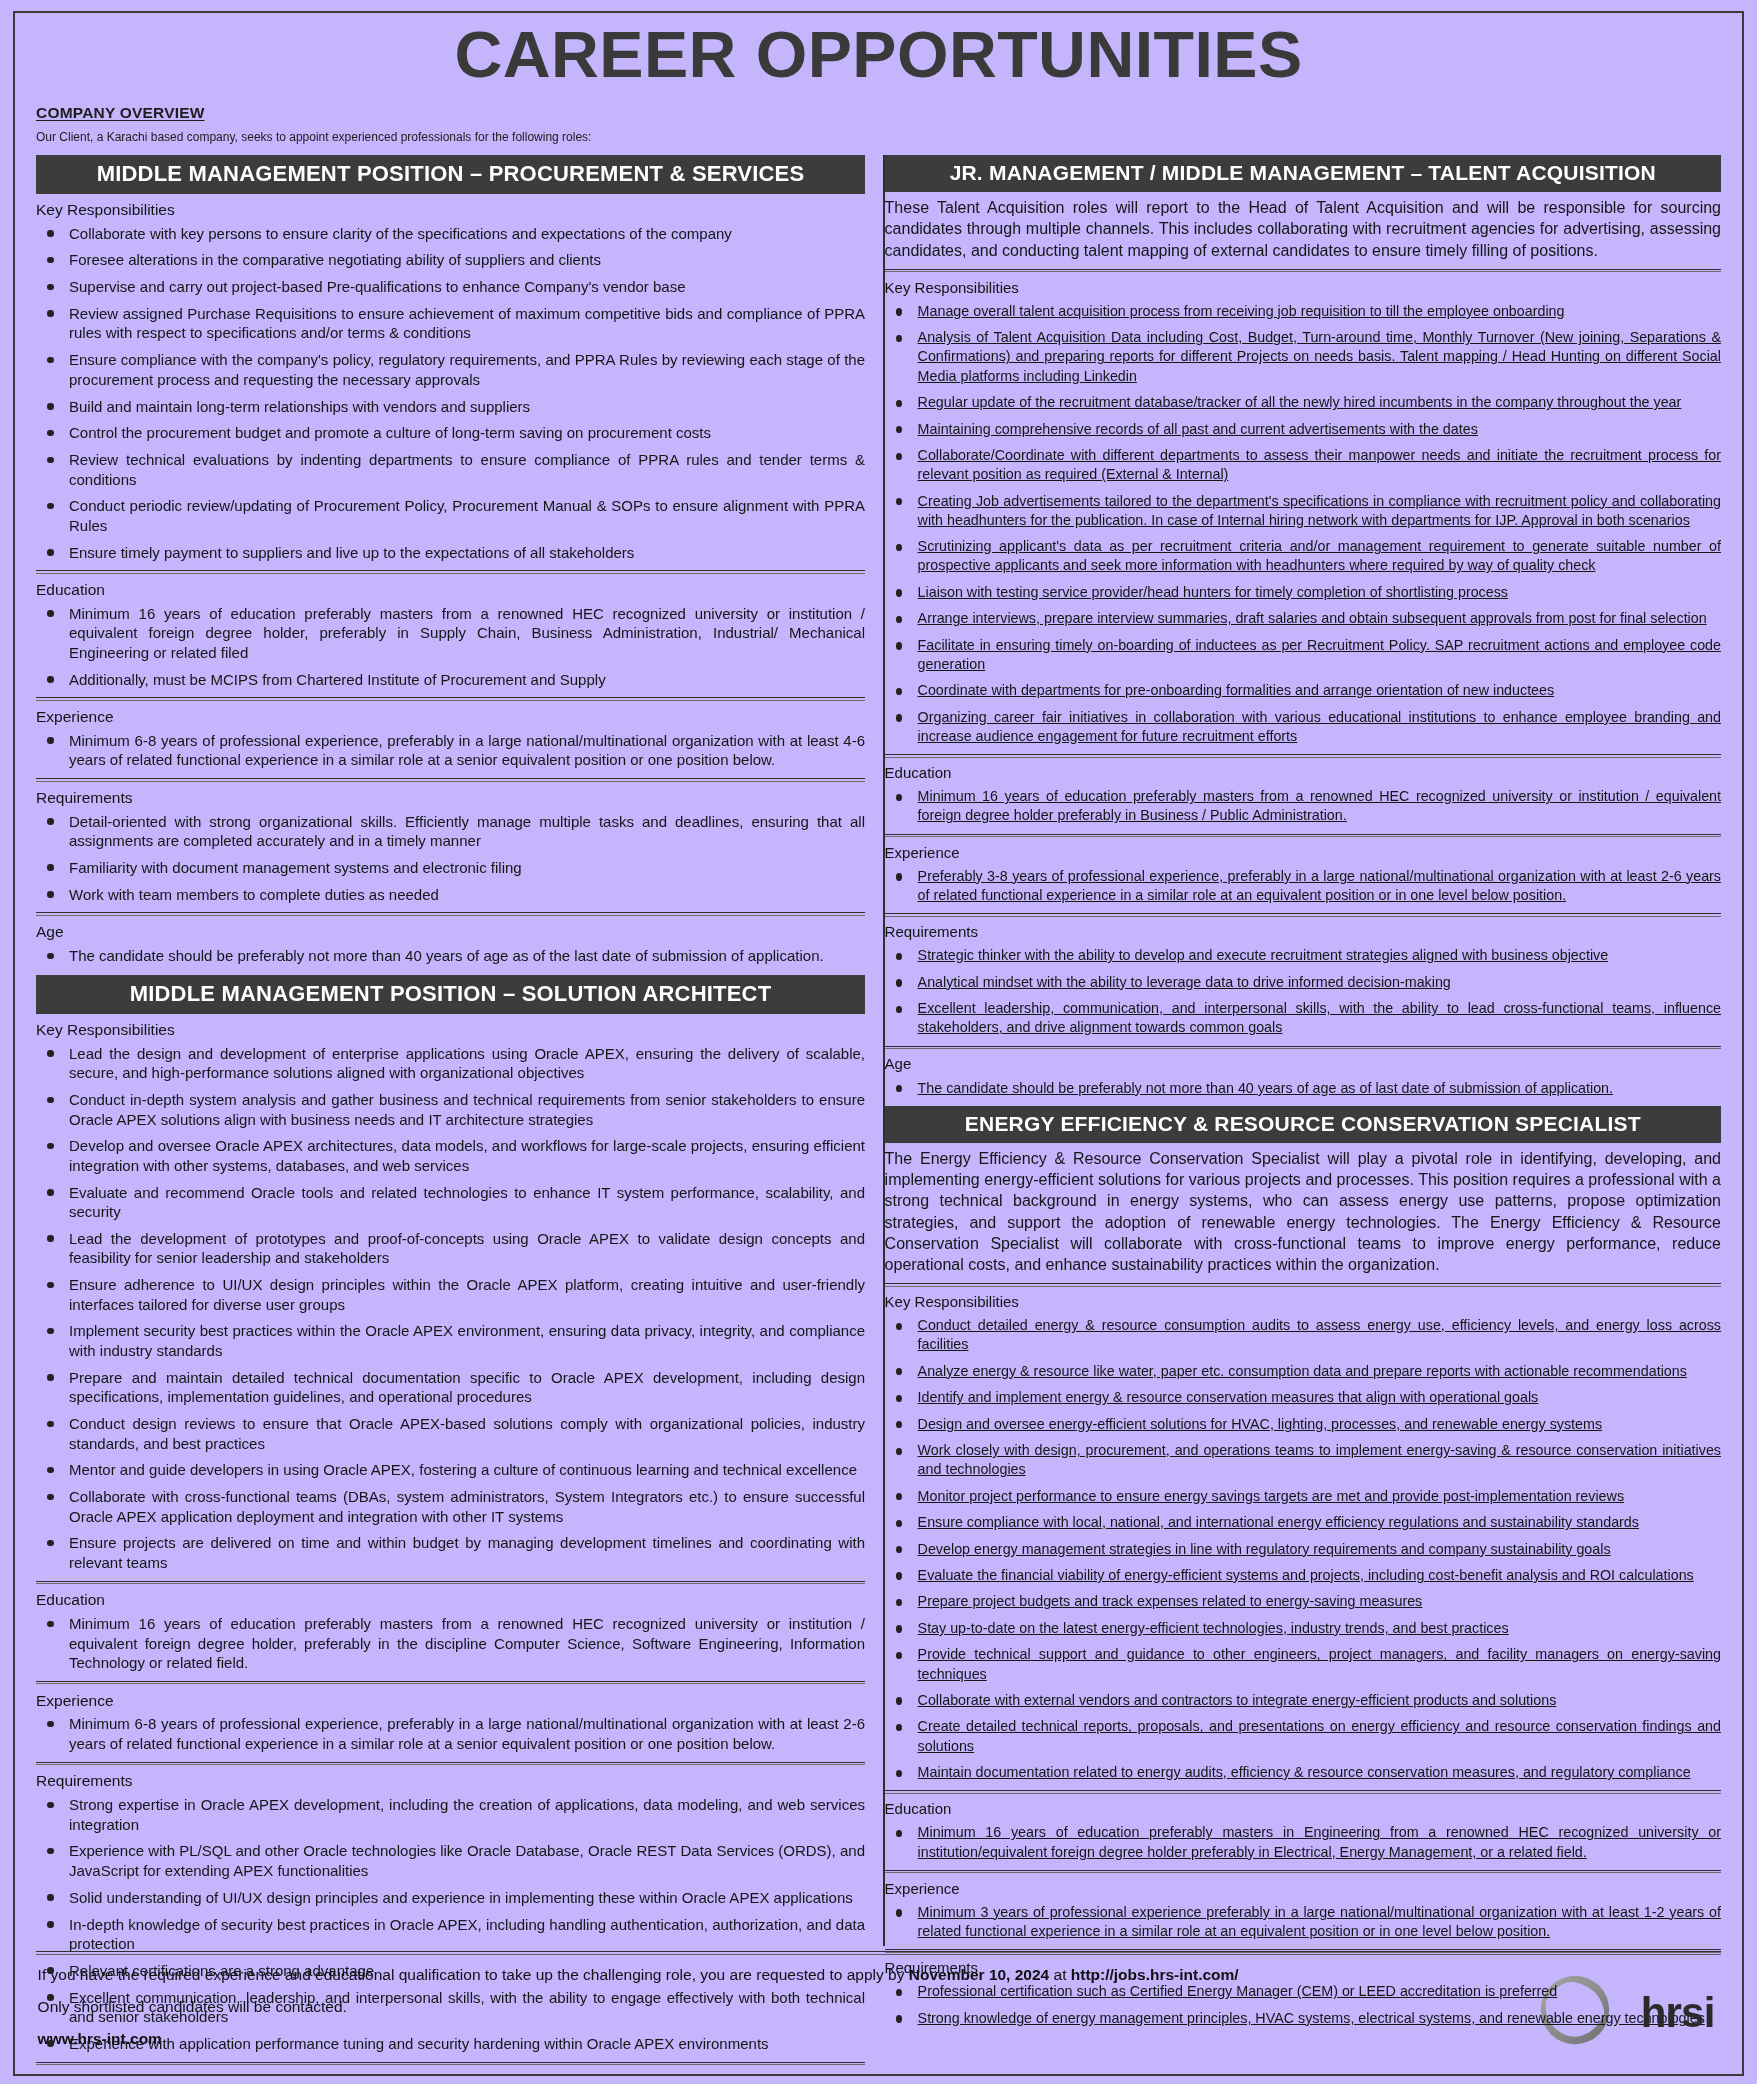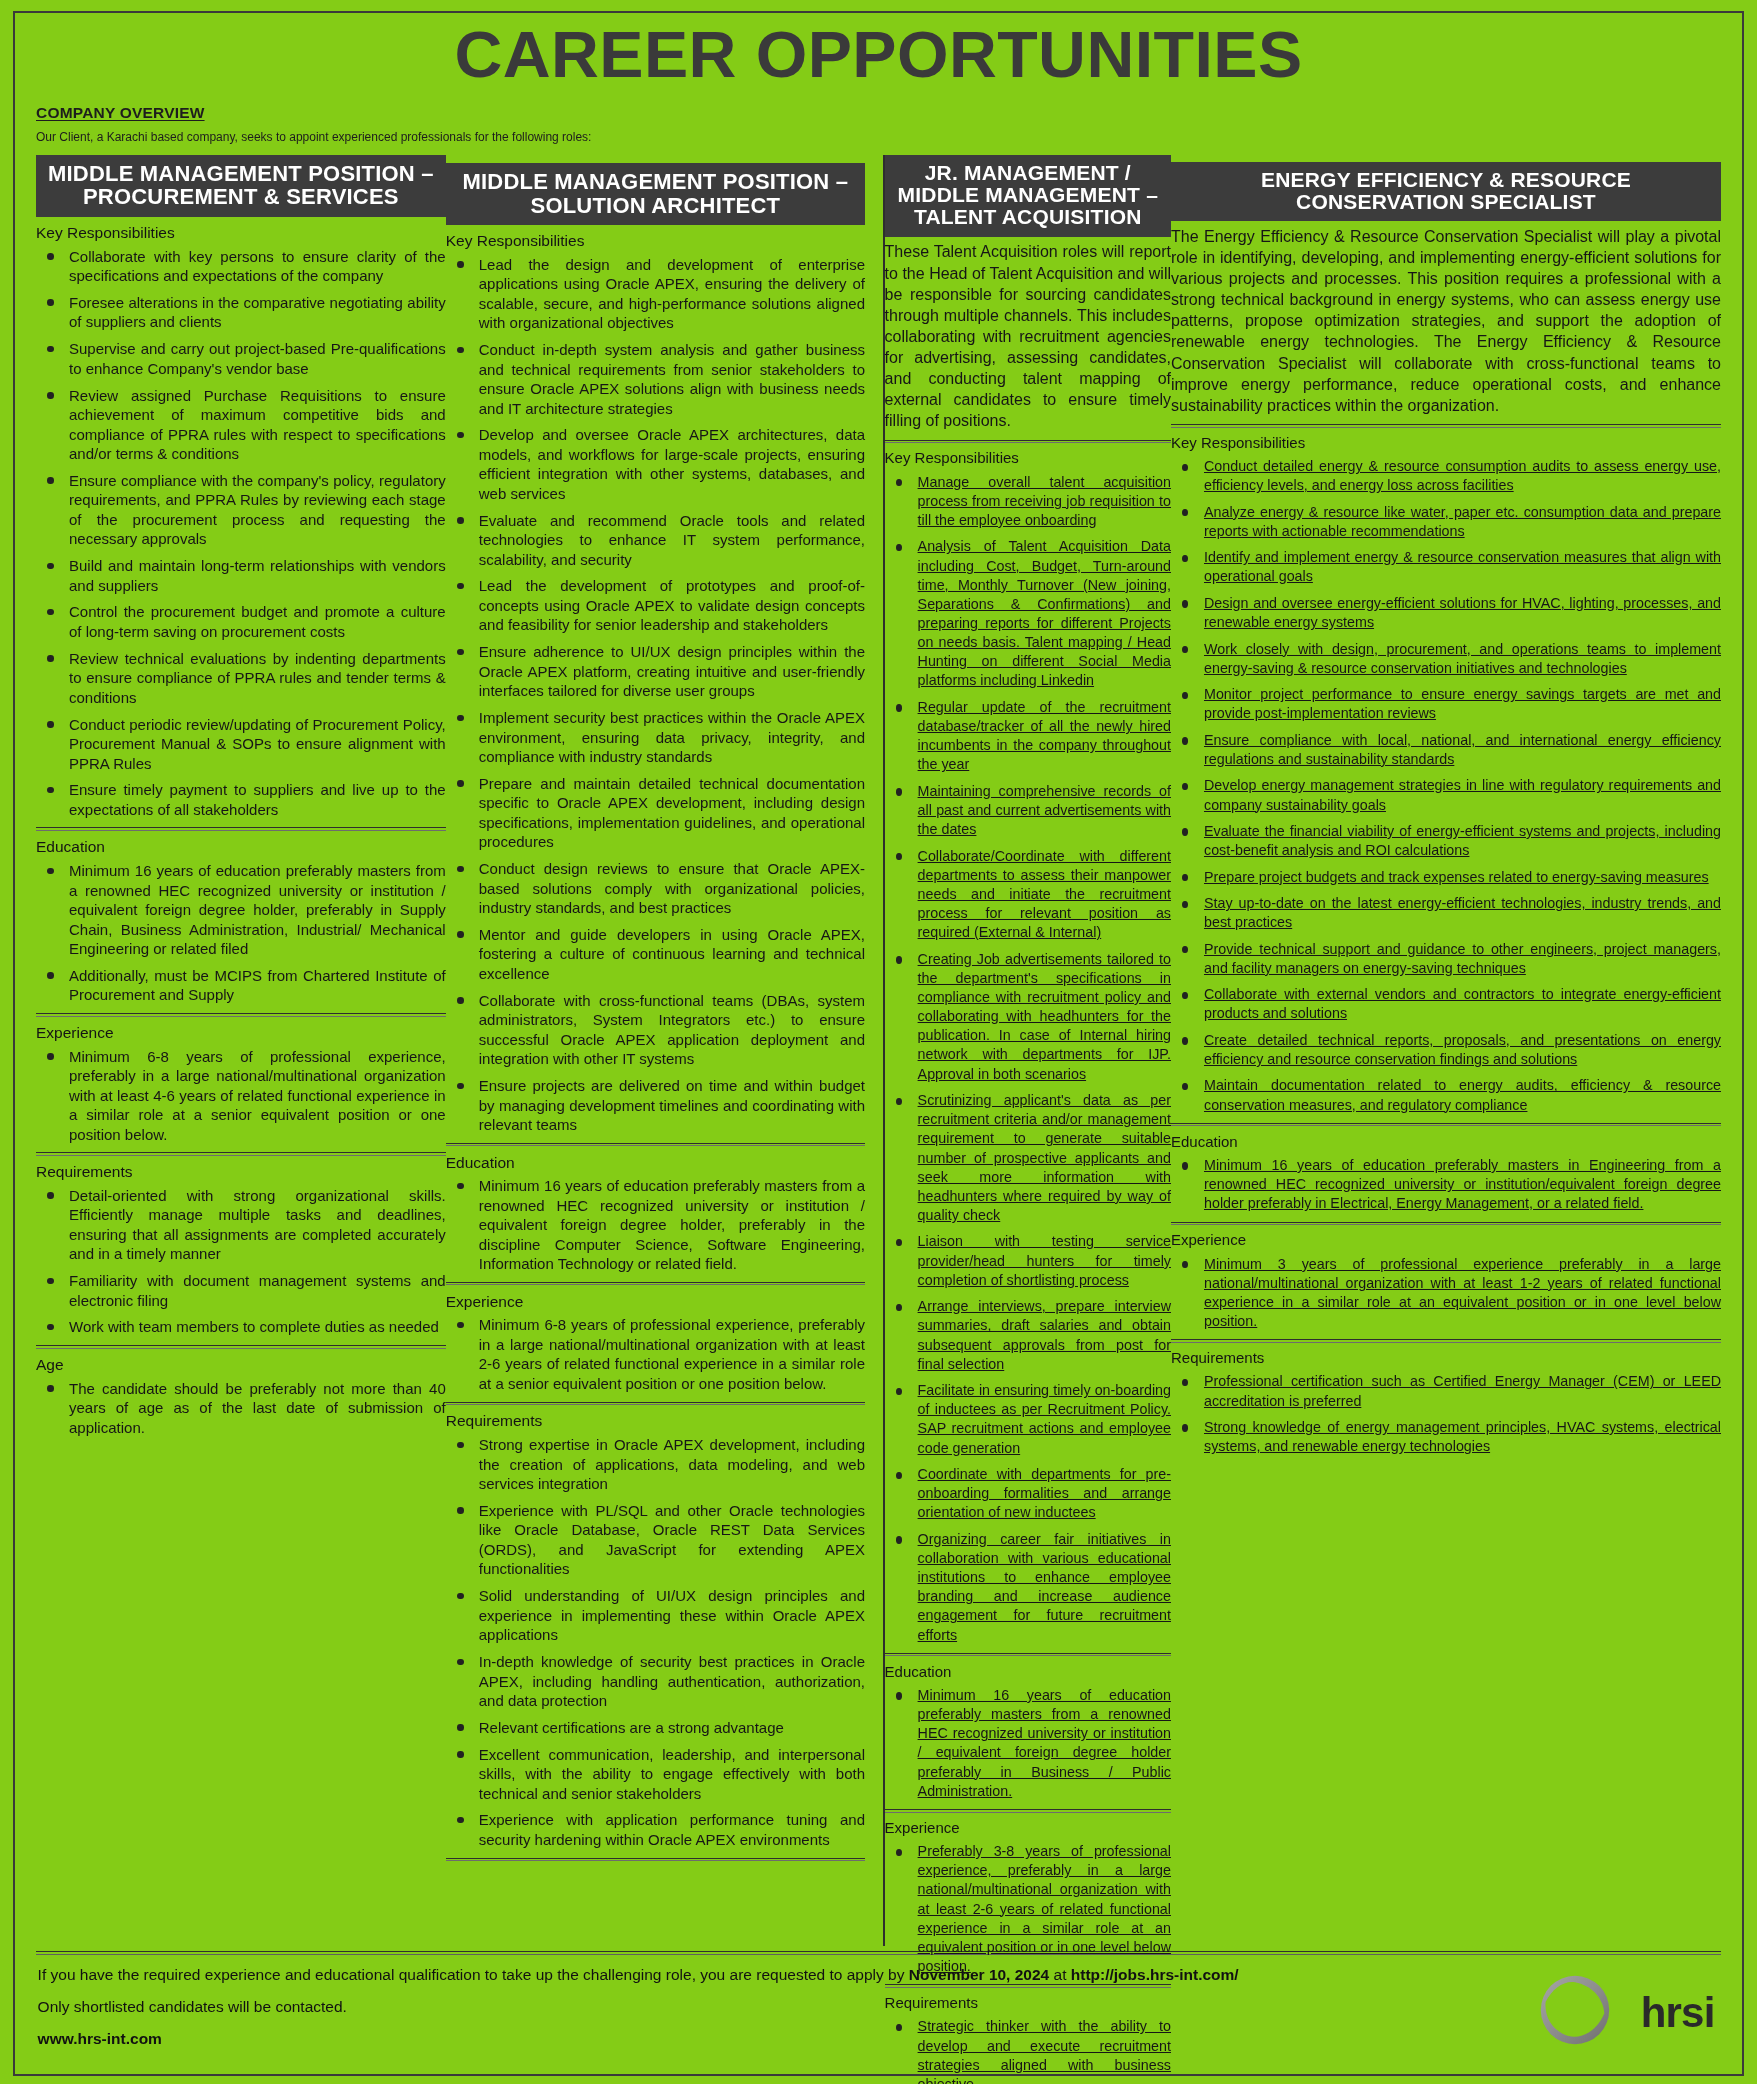--- a/index.html
+++ b/index.html
@@ -3,21 +3,21 @@
 <meta charset="utf-8">
 <style>
   html, body { margin:0; padding:0; background:#8a8a8a; }
   body {
     font-family: "Liberation Sans", "DejaVu Sans", sans-serif;
     -webkit-font-smoothing: antialiased;
   }
   #page {
     width: 1757px;
     height: 2084px;
-    background: #84cc16;
+    background: #c4b5fd;
     position: relative;
     box-sizing: border-box;
     padding: 11.4px 13px 8.1px 13px;
     overflow: hidden;
   }
   #frame {
     border: 2.4px solid #3a3a3a;
     width: 100%;
     height: 100%;
     box-sizing: border-box;
@@ -58,21 +58,21 @@
     line-height: 1.25;
   }
 
   
   .columns {
     display: flex;
     margin-top: 9.8px;
     flex: 1 1 auto;
     min-height: 0;
   }
-  .col { display:flex; flex-direction:row; }
+  .col { display:flex; flex-direction:column; }
   .col-left  { width: 847px; padding-right: 18px; box-sizing:border-box; }
   .divider-v { width: 1.6px; background:#2e2e2e; flex:none; margin: 0 0 0 0; }
   .col-right { flex:1; box-sizing:border-box; }
 
   
   .banner {
     background: #3c3c3c;
     color: #ffffff;
     text-align: center;
     font-weight: 700;

